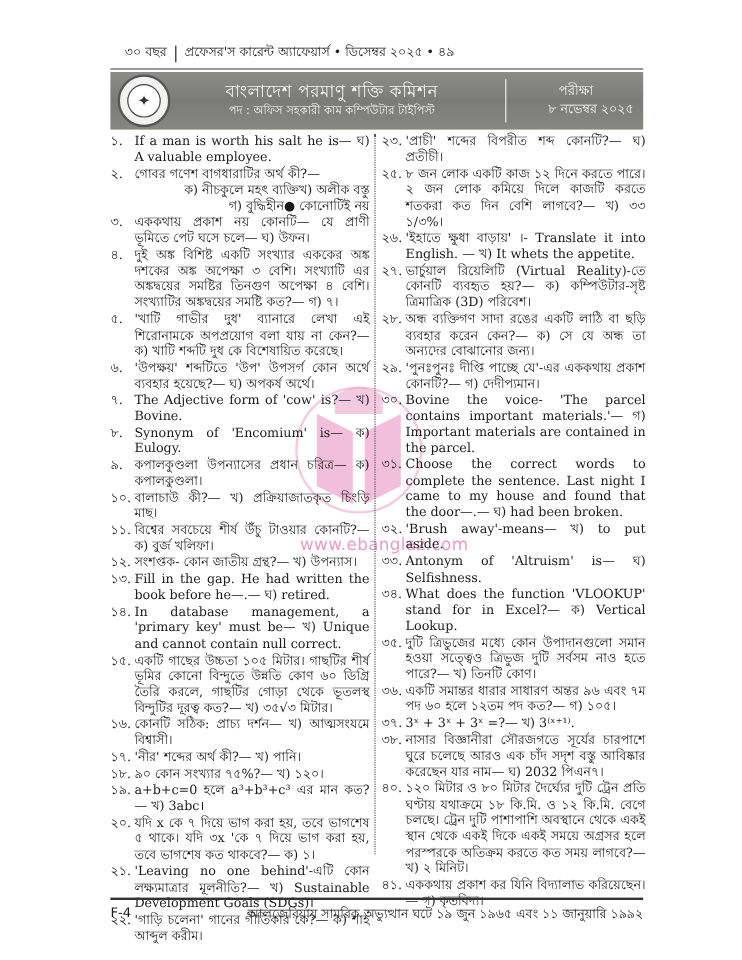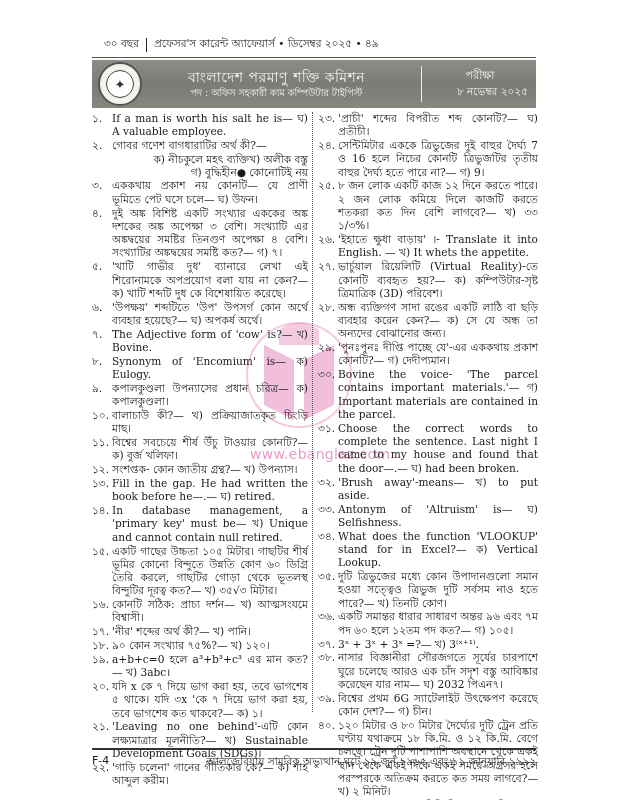--- a/index.html
+++ b/index.html
@@ -153,21 +153,21 @@
   <div class="q">
       <span class="num">১২.</span>
       <span class="body">সংশপ্তক- কোন জাতীয় গ্রন্থ?— খ) উপন্যাস।</span>
     </div>
   <div class="q">
       <span class="num">১৩.</span>
       <span class="body">Fill in the gap. He had written the book before he—.— ঘ) retired.</span>
     </div>
   <div class="q">
       <span class="num">১৪.</span>
-      <span class="body">In database management, a 'primary key' must be— খ) Unique and cannot contain null retired.</span>
+      <span class="body">In database management, a 'primary key' must be— খ) Unique and cannot contain null correct.</span>
     </div>
   <div class="q">
       <span class="num">১৫.</span>
       <span class="body">একটি গাছের উচ্চতা ১০৫ মিটার। গাছটির শীর্ষ ভূমির কোনো বিন্দুতে উন্নতি কোণ ৬০ ডিগ্রি তৈরি করলে, গাছটির গোড়া থেকে ভূতলস্থ বিন্দুটির দূরত্ব কত?— খ) ৩৫√৩ মিটার।</span>
     </div>
   <div class="q">
       <span class="num">১৬.</span>
       <span class="body">কোনটি সঠিক: প্রাচ্য দর্শন— খ) আত্মসংযমে বিশ্বাসী।</span>
     </div>
   <div class="q">
@@ -197,24 +197,20 @@
 </div>
 
 <div class="col-divider"></div>
 
 <div class="col right">
   <div class="q">
       <span class="num">২৩.</span>
       <span class="body">'প্রাচী' শব্দের বিপরীত শব্দ কোনটি?— ঘ) প্রতীচী।</span>
     </div>
   <div class="q">
-      <span class="num">২৪.</span>
-      <span class="body">সেন্টিমিটার এককে ত্রিভুজের দুই বাহুর দৈর্ঘ্য 7 ও 16 হলে নিচের কোনটি ত্রিভুজটির তৃতীয় বাহুর দৈর্ঘ্য হতে পারে না?— গ) 9।</span>
-    </div>
-  <div class="q">
       <span class="num">২৫.</span>
       <span class="body">৮ জন লোক একটি কাজ ১২ দিনে করতে পারে। ২ জন লোক কমিয়ে দিলে কাজটি করতে শতকরা কত দিন বেশি লাগবে?— খ) ৩৩ ১/৩%।</span>
     </div>
   <div class="q">
       <span class="num">২৬.</span>
       <span class="body">'ইহাতে ক্ষুধা বাড়ায়' ।- Translate it into English. — খ) It whets the appetite.</span>
     </div>
   <div class="q">
       <span class="num">২৭.</span>
       <span class="body">ভার্চুয়াল রিয়েলিটি (Virtual Reality)-তে কোনটি ব্যবহৃত হয়?— ক) কম্পিউটার-সৃষ্ট ত্রিমাত্রিক (3D) পরিবেশ।</span>
@@ -255,24 +251,20 @@
       <span class="num">৩৬.</span>
       <span class="body">একটি সমান্তর ধারার সাধারণ অন্তর ৯৬ এবং ৭ম পদ ৬০ হলে ১২তম পদ কত?— গ) ১০৫।</span>
     </div>
   <div class="q">
       <span class="num">৩৭.</span>
       <span class="body">3ˣ + 3ˣ + 3ˣ =?— খ) 3⁽ˣ⁺¹⁾.</span>
     </div>
   <div class="q">
       <span class="num">৩৮.</span>
       <span class="body">নাসার বিজ্ঞানীরা সৌরজগতে সূর্যের চারপাশে ঘুরে চলেছে আরও এক চাঁদ সদৃশ বস্তু আবিষ্কার করেছেন যার নাম— ঘ) 2032 পিএন৭।</span>
-    </div>
-  <div class="q">
-      <span class="num">৩৯.</span>
-      <span class="body">বিশ্বের প্রথম 6G স্যাটেলাইট উৎক্ষেপণ করেছে কোন দেশ?— গ) চীন।</span>
     </div>
   <div class="q">
       <span class="num">৪০.</span>
       <span class="body">১২০ মিটার ও ৮০ মিটার দৈর্ঘ্যের দুটি ট্রেন প্রতি ঘণ্টায় যথাক্রমে ১৮ কি.মি. ও ১২ কি.মি. বেগে চলছে। ট্রেন দুটি পাশাপাশি অবস্থানে থেকে একই স্থান থেকে একই দিকে একই সময়ে অগ্রসর হলে পরস্পরকে অতিক্রম করতে কত সময় লাগবে?— খ) ২ মিনিট।</span>
     </div>
   <div class="q">
       <span class="num">৪১.</span>
       <span class="body">এককথায় প্রকাশ কর যিনি বিদ্যালাভ করিয়েছেন। — গ) কৃতবিদ্য।</span>
     </div>
 </div>

